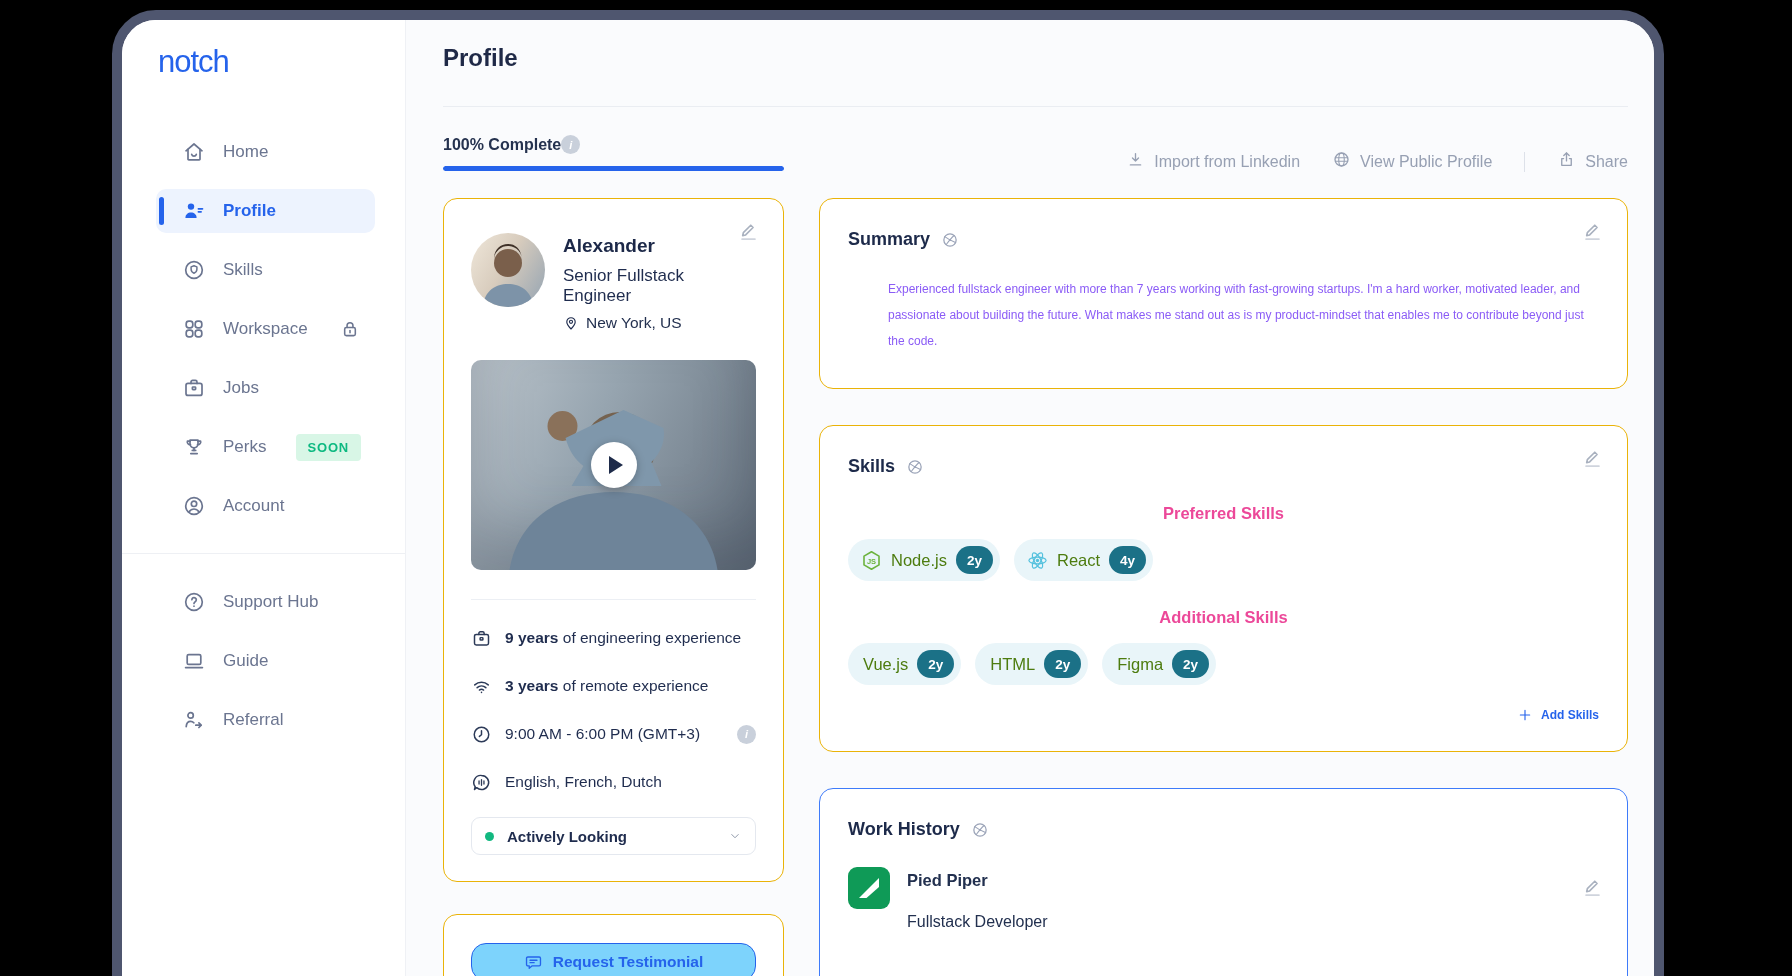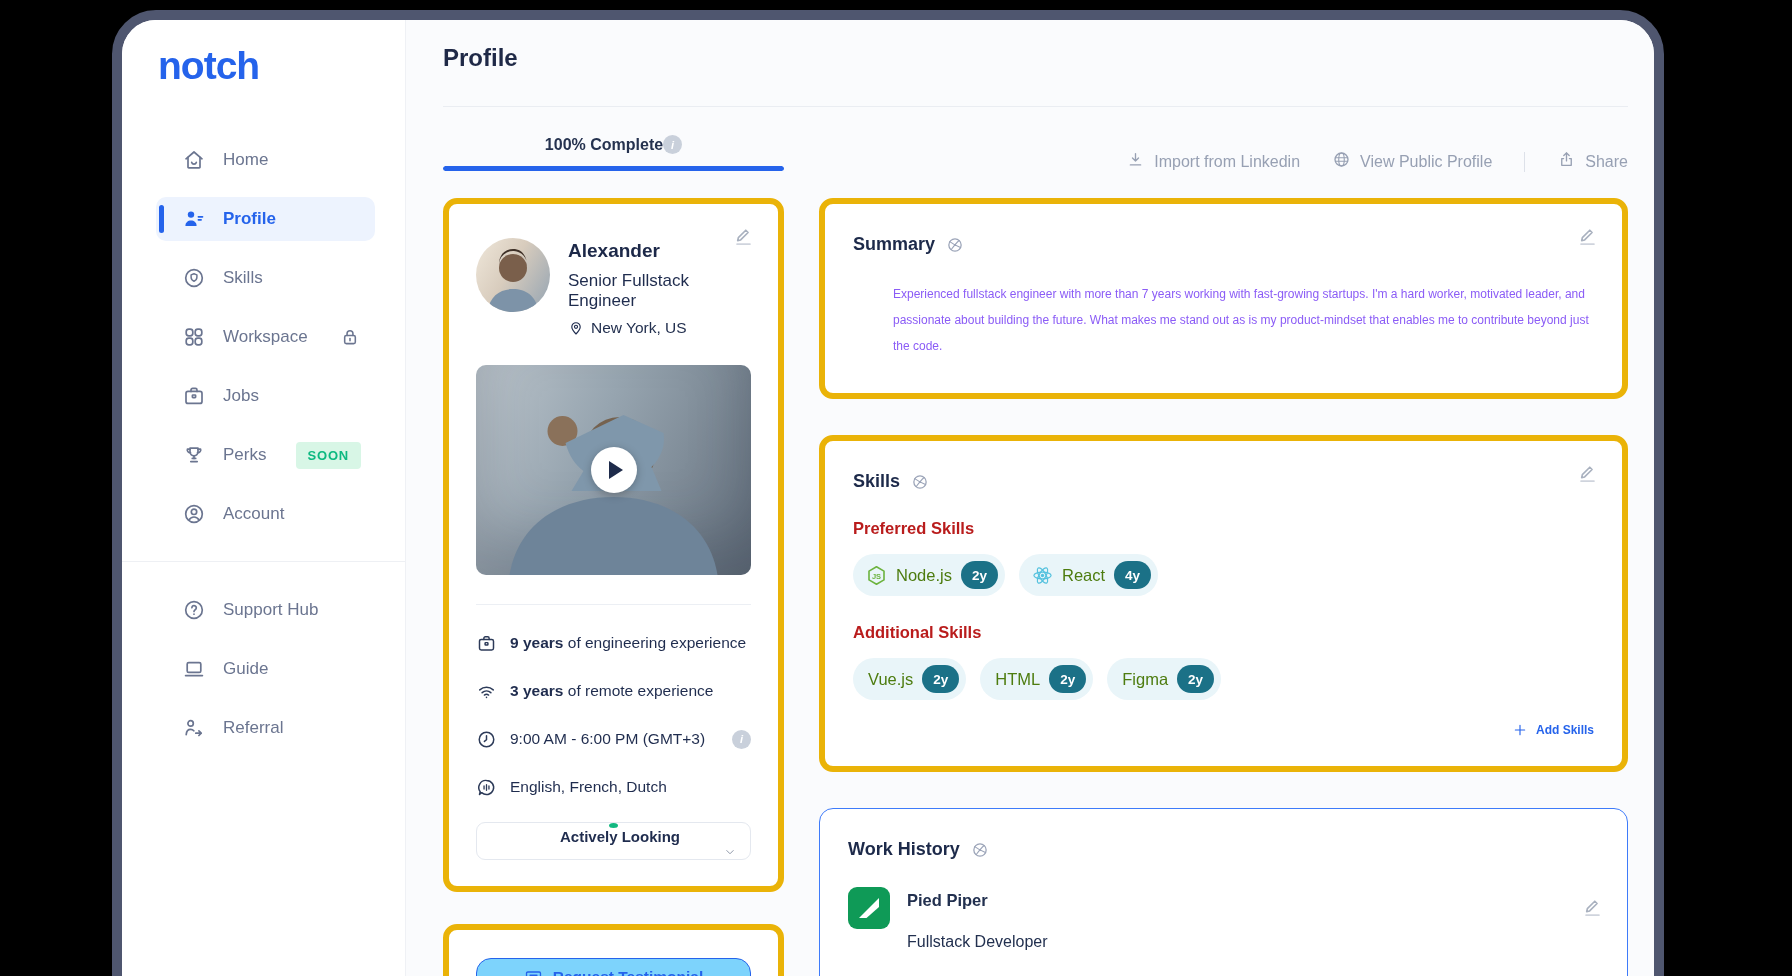--- a/index.html
+++ b/index.html
@@ -5,57 +5,57 @@
   * { margin:0; padding:0; box-sizing:border-box; }
   html,body { width:1792px; height:976px; overflow:hidden; }
   body { background:#000; font-family:"Liberation Sans", sans-serif; position:relative; }
 
   .frame { position:absolute; left:112px; top:10px; width:1552px; height:1060px;
            background:#fff; border:10px solid #4f566f; border-radius:44px;
            display:flex; overflow:hidden; }
 
   
   .sidebar { width:284px; flex-shrink:0; background:#fff; border-right:1px solid #eff1f5; padding-top:24px; }
-  .logo { margin-left:36px; color:#2563eb; font-size:39px; font-weight:bold; letter-spacing:-1px; }
+  .logo { margin-left:36px; color:#2563eb; font-size:31px; font-weight:normal; letter-spacing:-1px; }
   .nav { margin-top:50px; }
   .nav-item { display:flex; align-items:center; height:44px; margin:0 30px 15px 34px;
               padding:0 14px 0 26px; border-radius:10px; color:#6b7590; font-size:17px; cursor:pointer; position:relative; }
   .nav-item .nicon { width:24px; height:24px; margin-right:17px; flex-shrink:0; display:flex; align-items:center; }
   .nav-item.active { background:#edf3fe; color:#2563eb; font-weight:bold; }
   .nav-item.active::before { content:''; position:absolute; left:3px; top:8px; bottom:8px; width:5px; border-radius:4px; background:#2563eb; }
   .nav-badge { margin-left:auto; background:#d8f6e6; color:#0db981; font-size:13px; font-weight:bold;
                letter-spacing:.8px; padding:6px 12px; border-radius:4px; }
   .nav-lock { margin-left:auto; color:#6b7590; display:flex; }
   .side-divider { border:none; border-top:1px solid #eef0f4; margin:25px 0 26px 0; }
 
   .ic { stroke:currentColor; fill:none; stroke-width:1.7; stroke-linecap:round; stroke-linejoin:round; }
 
   
   .main { flex:1; background:#fafbfd; padding:0 26px 0 37px; position:relative; }
   .main-header { padding:24px 0 34px; border-bottom:1px solid #eaedf2; }
   .page-title { font-size:24px; font-weight:bold; color:#1f2947; }
 
   .progress-wrap { width:341px; margin-top:28px; }
-  .progress-row { display:flex; align-items:center; justify-content:center; }
+  .progress-row { display:flex; align-items:center; justify-content:flex-start; }
   .progress-label { font-size:16px; font-weight:bold; color:#25324f; }
   .info-dot { width:19px; height:19px; border-radius:50%; background:#c9d0db; color:#fff;
               font-size:11px; font-weight:bold; display:flex; align-items:center; justify-content:center; font-style:italic; }
   .progress-track { margin-top:12px; height:5px; border-radius:3px; background:#dbe4f5; overflow:hidden; }
   .progress-fill { height:100%; background:#2563eb; border-radius:3px; }
 
   .header-actions { position:absolute; top:130px; right:26px; display:flex; align-items:center; gap:32px;
                     color:#97a0b3; font-size:16px; }
   .h-action { display:flex; align-items:center; gap:9px; cursor:pointer; }
   .v-sep { width:1px; height:20px; background:#dde1e9; }
 
   .content { display:flex; gap:35px; margin-top:27px; align-items:flex-start; }
   .col-left { width:341px; flex-shrink:0; }
   .col-right { flex:1; }
 
-  .card { background:#fff; border:6px solid #eab308; border-radius:14px; position:relative; }
+  .card { background:#fff; border:1px solid #eab308; border-radius:14px; position:relative; }
 
   
   .profile-card { padding:34px 27px 26px; }
   .edit-btn { position:absolute; top:22px; right:24px; color:#a9b1bf; cursor:pointer; }
   .pc-head { display:flex; gap:18px; align-items:flex-start; }
   .avatar { width:74px; height:74px; border-radius:50%; overflow:hidden; flex-shrink:0;
             background:linear-gradient(120deg,#efe7da 0%,#d8ccbd 45%,#93a3b2 100%); }
   .pc-name { font-size:19px; font-weight:bold; color:#1c2848; padding-top:2px; }
   .pc-role { font-size:17px; color:#1f2c4e; margin-top:9px; }
   .pc-loc { display:flex; align-items:center; gap:7px; margin-top:8px; color:#23304f; font-size:15.5px; }
@@ -66,41 +66,41 @@
           width:46px; height:46px; border-radius:50%; background:#fff; display:flex; align-items:center; justify-content:center;
           box-shadow:0 2px 8px rgba(0,0,0,.25); cursor:pointer; }
   .play::after { content:''; display:block; margin-left:4px;
                  border-left:14px solid #1e2b4a; border-top:9px solid transparent; border-bottom:9px solid transparent; }
   .pc-divider { border:none; border-top:1px solid #eceff4; margin:29px 0 25px; }
   .info-rows { display:flex; flex-direction:column; gap:22px; }
   .info-row { display:flex; align-items:center; gap:13px; font-size:15.5px; color:#1f2c4e; min-height:26px; }
   .info-row .iicon { width:21px; height:21px; color:#2c3a58; flex-shrink:0; display:flex; }
   .info-row b { font-weight:bold; }
   .status-select { margin-top:22px; height:38px; border:1px solid #e4e8ef; border-radius:9px;
-                   display:flex; align-items:center; padding:0 13px; cursor:pointer; background:#fff;flex-direction:column; }
+                   display:flex; align-items:center; padding:0 13px; cursor:pointer; background:#fff; }
   .status-dot { width:9px; height:9px; border-radius:50%; background:#12b880; }
   .status-label { margin-left:13px; font-size:15px; font-weight:bold; color:#1f2c4e; }
   .status-chev { margin-left:auto; color:#8e97a8; display:flex; }
 
   
   .testimonial-card { margin-top:32px; padding:28px 27px 30px; }
   .request-btn { width:100%; height:38px; border:1px solid #2563eb; border-radius:15px; background:#7dd3fc;
                  color:#2563eb; font-size:15.5px; font-weight:bold; display:flex; align-items:center; justify-content:center;
                  gap:10px; cursor:pointer; font-family:inherit; }
 
   
   .card-head { display:flex; align-items:center; gap:11px; }
   .card-title { font-size:18px; font-weight:bold; color:#1d2a4a; }
   .globe { color:#9ba4b8; display:flex; }
 
   .summary-card { padding:30px 28px 34px; }
   .summary-body { margin-top:26px; font-size:12px; line-height:26px; color:#8b5cf6; max-width:720px;margin-left:40px; }
 
   .skills-card { margin-top:36px; padding:30px 28px 28px; }
-  .skill-group-label { margin-top:27px; font-size:16.5px; font-weight:bold; color:#b91c1c; }
+  .skill-group-label { margin-top:27px; font-size:16.5px; font-weight:bold; color:#ec4899;text-align:center; }
   .pill-row { margin-top:16px; display:flex; gap:14px; }
   .pill { display:flex; align-items:center; gap:9px; background:#e9f5f9; border-radius:21px; height:42px; padding:0 7px 0 13px; }
   .pill .skill-ic { width:21px; height:21px; display:flex; }
   .pill-name { font-size:16.5px; color:#4d7c0f; font-weight:500; }
   .pill-badge { background:#1b7187; color:#fff; font-size:13.5px; font-weight:bold; height:28px;
                 display:flex; align-items:center; padding:0 11px; border-radius:14px; }
   .add-skills { display:flex; justify-content:flex-end; margin-top:22px; }
   .add-skills-btn { display:flex; align-items:center; gap:8px; color:#2563eb; font-size:12px; font-weight:bold; cursor:pointer; }
 
   .work-card { margin-top:36px; padding:30px 28px; border:1.5px solid #3e7bfa; min-height:250px; }

